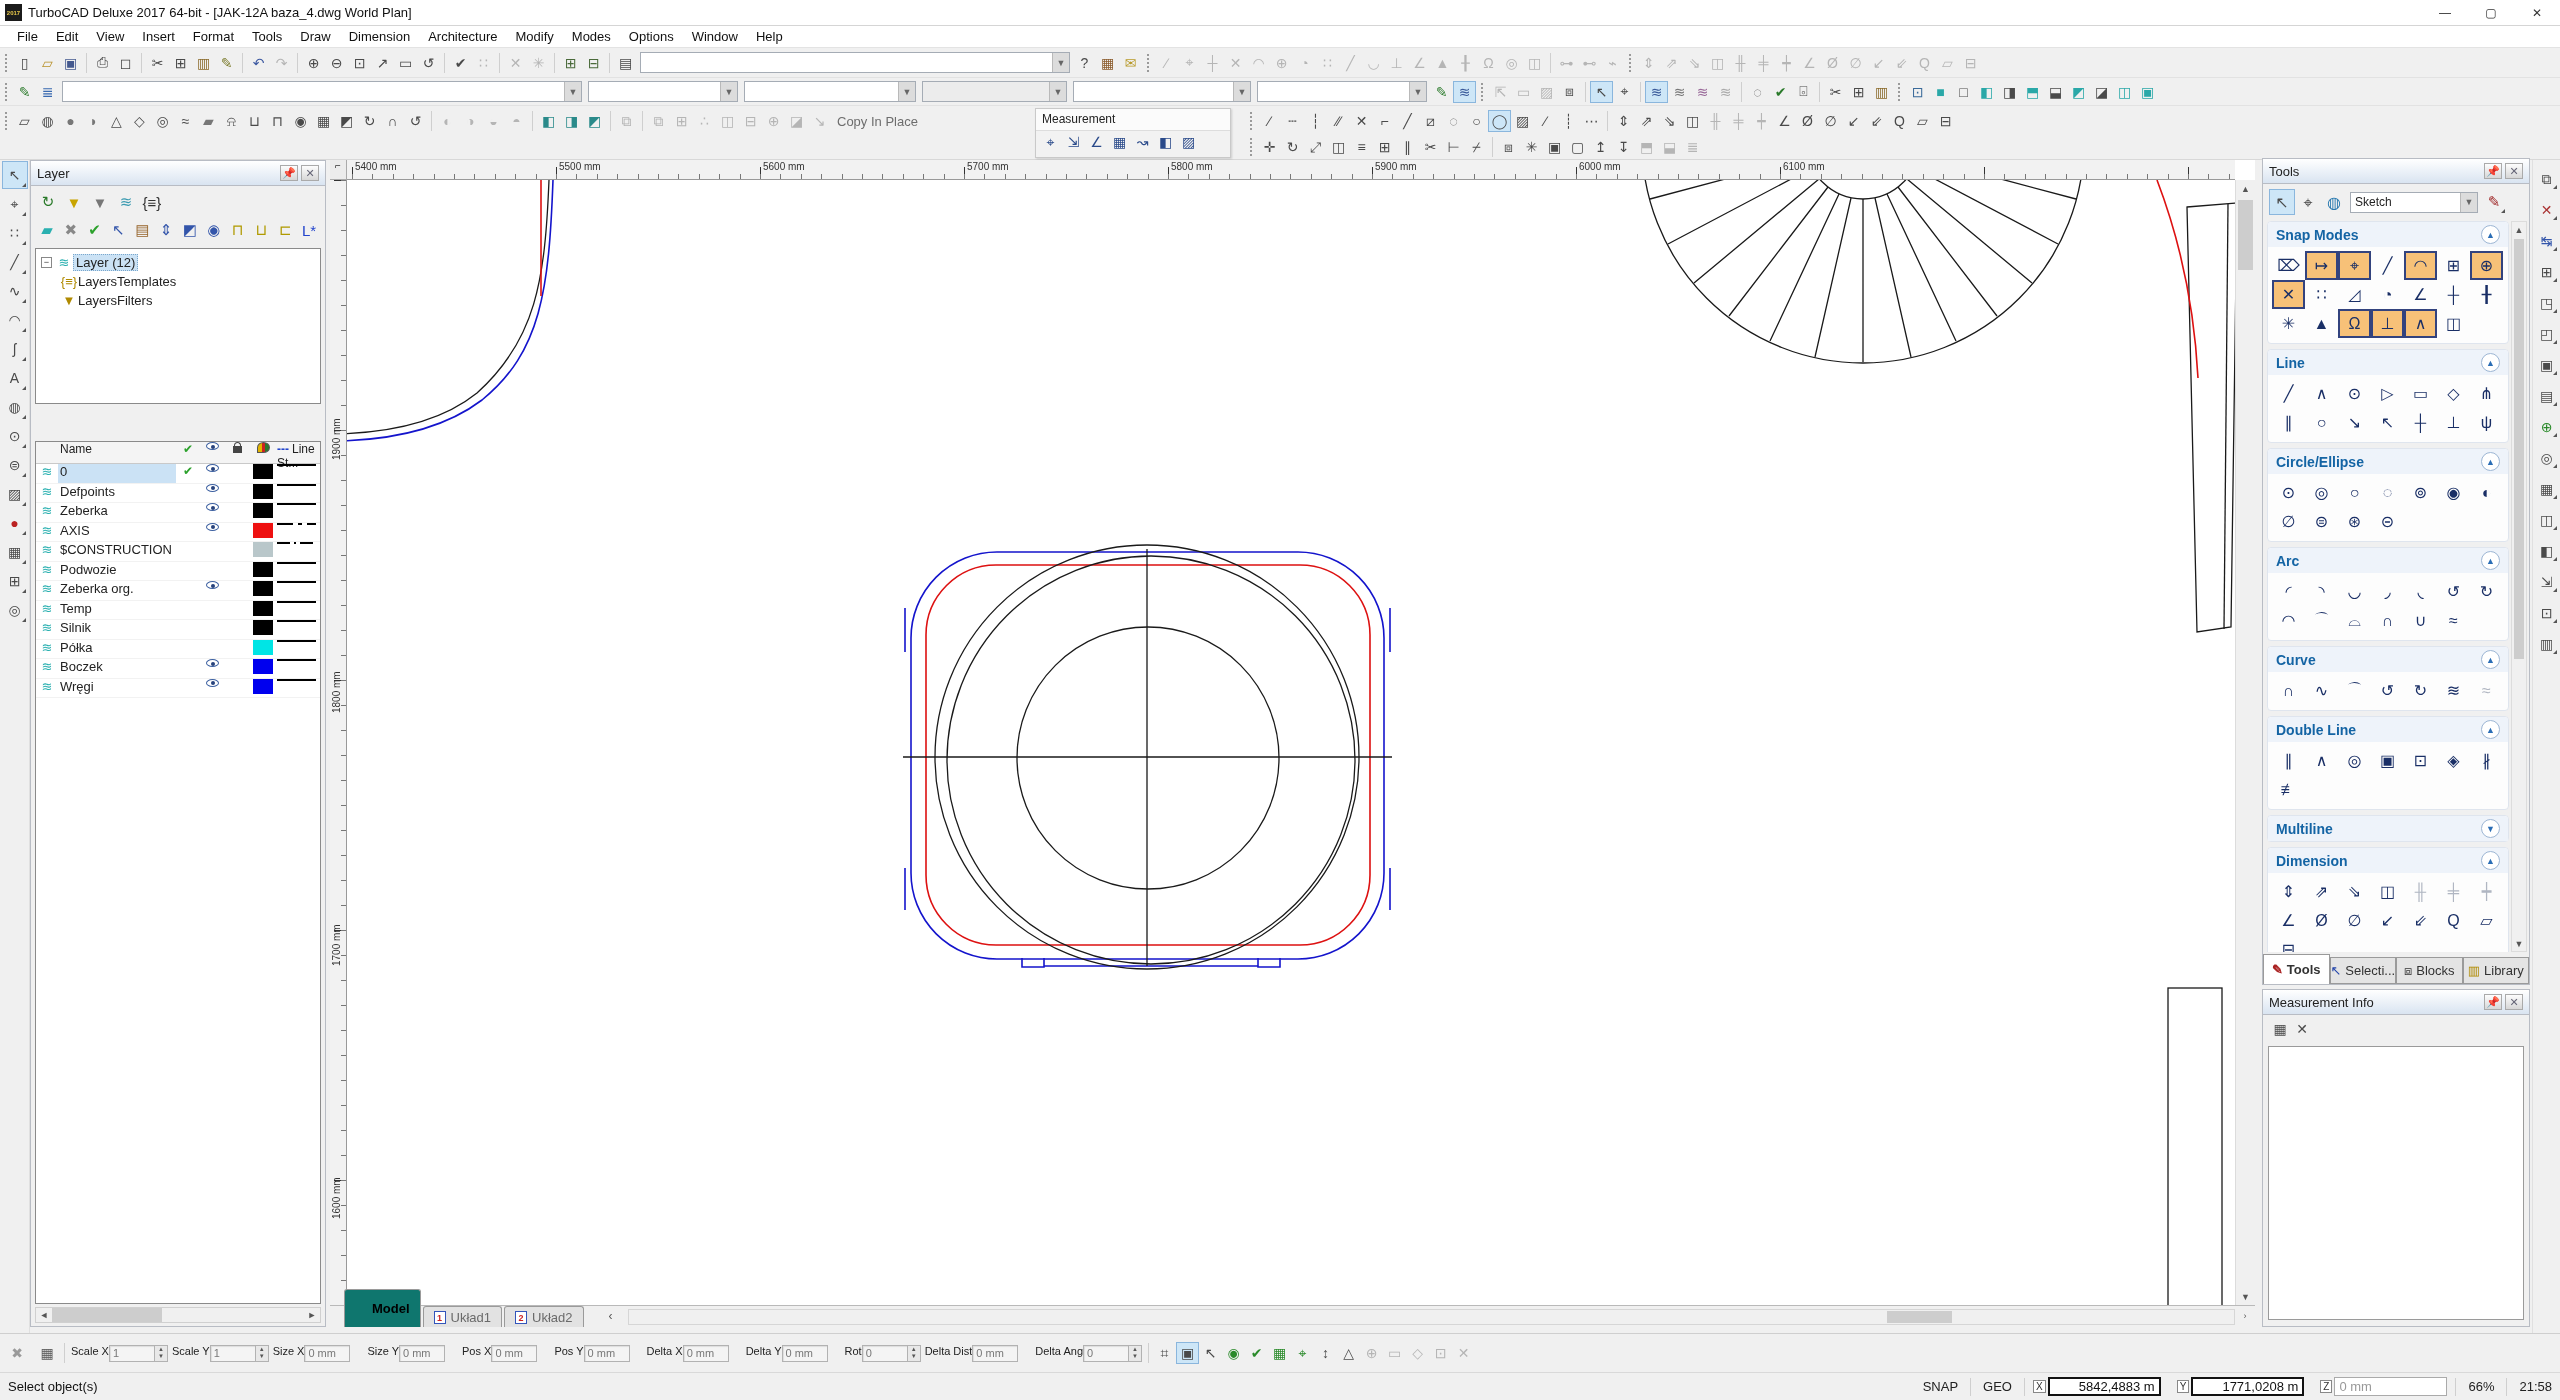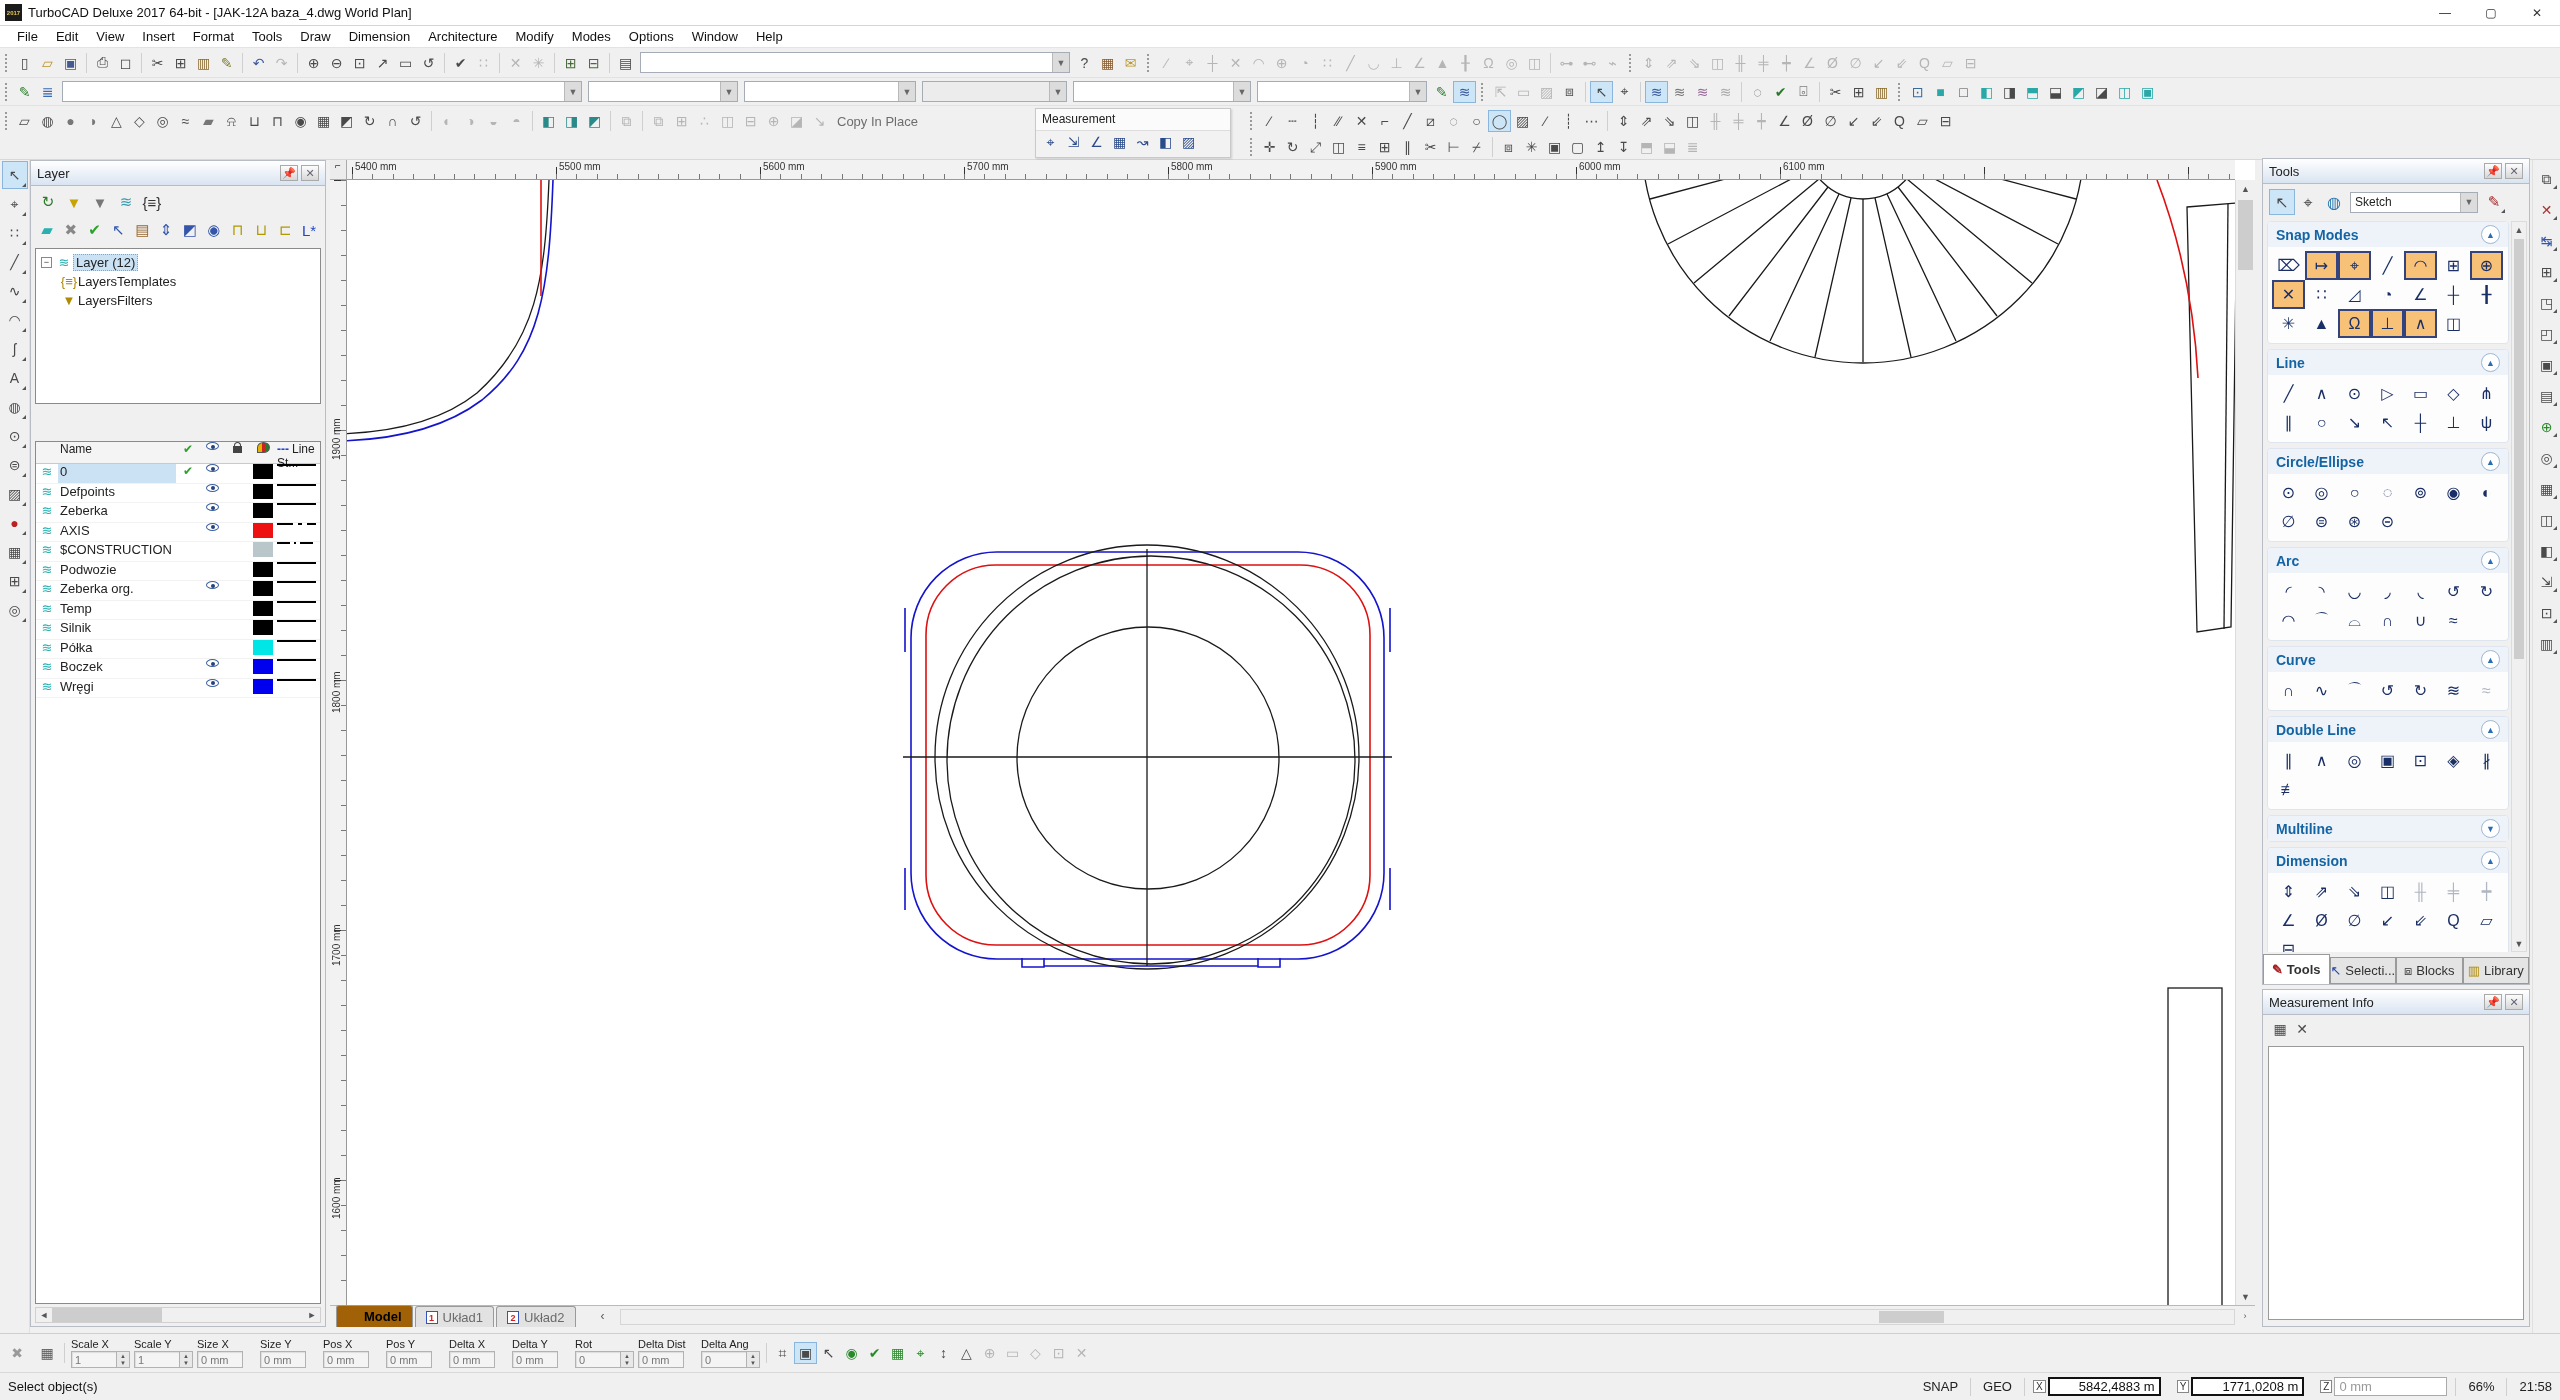--- a/index.html
+++ b/index.html
@@ -100,21 +100,21 @@
       repeating-linear-gradient(180deg, #777 0 1px, transparent 1px 25px),
       repeating-linear-gradient(180deg, #333 0 1px, transparent 1px 250px);
     background-size:5px 100%, 12px 100%; background-position:right 0, right 0; background-repeat:repeat-y; }
   .vlab { position:absolute; left:1px; font-size:10px; color:#333; transform:rotate(-90deg); transform-origin:left top; white-space:nowrap; }
   .draw-area { position:absolute; left:17px; top:20px; right:20px; bottom:22px; background:#ffffff; overflow:hidden; }
   .vscroll { position:absolute; right:0; top:20px; width:20px; bottom:22px; background:#f0f0f0; border-left:1px solid #dcdcdc; }
   .vscroll .scr-btn { width:100%; height:17px; }
   .vs-thumb { position:absolute; left:2px; right:2px; top:20px; height:70px; background:#cdcdcd; }
   .tabrow { position:absolute; left:0; bottom:0; width:100%; height:22px; background:#f0f0f0; border-top:1px solid #b9b9b9; display:flex; align-items:flex-end; }
   .sheet-tab { height:21px; display:flex; align-items:center; padding:0 10px; border:1px solid #9a9a9a; border-bottom:none; background:#e2e2e2; color:#6a6a6a; font-size:13px; margin-right:2px; border-radius:3px 3px 0 0; }
-  .sheet-tab.active { background:#a16207; color:#000; font-weight:bold; height:22px; }
+  .sheet-tab.active { background:#0f766e; color:#000; font-weight:bold; height:38px;margin-left:8px; }
   .pagenum { display:inline-block; width:12px; height:13px; border:1px solid #3355bb; background:#fff; color:#cc2222; font-size:9px; font-weight:bold; text-align:center; line-height:12px; margin-right:5px; }
   .hscroll-track { flex:1; height:16px; margin:0 0 2px 6px; background:#f0f0f0; border:1px solid #d6d6d6; position:relative; }
   .hs-thumb { position:absolute; left:1258px; top:1px; width:65px; height:12px; background:#cdcdcd; }
   svg .blk { stroke:#1a1a1a; fill:none; stroke-width:1.3; }
   svg .blu { stroke:#1414cc; fill:none; stroke-width:1.6; }
   svg .red { stroke:#dd1111; fill:none; stroke-width:1.6; }
   
   .tools-panel { left:2262px; top:158px; width:268px; height:827px; }
   .tp-toolbar { display:flex; align-items:center; padding:5px 6px; }
   .tp-toolbar .tbtn { width:26px; height:26px; font-size:16px; }
@@ -134,21 +134,21 @@
   .tp-tab { height:27px; flex:1; display:flex; align-items:center; justify-content:center; border:1px solid #9a9a9a; background:#e4e4e4; color:#333; font-size:13px; white-space:nowrap; overflow:hidden; }
   .tp-tab.active { background:#fff; font-weight:bold; height:30px; border-bottom:none; }
   .tp-tab .tico { margin-right:4px; font-size:13px; }
   .minfo-panel { left:2262px; top:989px; width:268px; height:338px; }
   .minfo-tb { display:flex; align-items:center; padding:4px 6px; }
   .minfo-tb .tbtn { width:22px; height:20px; }
   .minfo-body { position:absolute; left:5px; right:5px; top:56px; bottom:6px; background:#fff; border:1px solid #9a9a9a; }
   
   .inspector { position:absolute; left:0; top:1333px; width:2560px; height:39px; background:#f0f0f0; border-top:1px solid #cfcfcf; display:flex; align-items:center; }
   .insp-ico { width:26px; height:24px; display:flex; align-items:center; justify-content:center; font-size:14px; color:#9a9a9a; margin-left:4px; }
-  .fieldgrp { display:flex; flex-direction:column; margin:0 2px; }
+  .fieldgrp { display:flex; flex-direction:row; margin:0 2px; }
   .fieldgrp .flabel { font-size:11px; color:#222; line-height:13px; white-space:nowrap; }
   .fieldgrp .fbox { width:46px; height:17px; background:#f4f4f4; border:1px solid #b2b2b2; box-shadow:inset 1px 1px 1px #ddd; font-size:11px; color:#777; padding:1px 3px; display:flex; align-items:center; }
   .fieldgrp .withspin { display:flex; }
   .spin { width:13px; height:17px; background:#e8e8e8; border:1px solid #b2b2b2; border-left:none; display:flex; flex-direction:column; align-items:center; justify-content:center; font-size:6px; color:#555; line-height:7px; }
   .statusbar { position:absolute; left:0; top:1372px; width:2560px; height:28px; background:#f0f0f0; border-top:1px solid #d9d9d9; display:flex; align-items:center; font-size:13px; }
   .sb-msg { padding-left:8px; color:#111; flex:1; }
   .sb-item { padding:0 12px; color:#222; }
   .sb-sep { width:1px; height:18px; background:#cfcfcf; }
   .coordbox { display:flex; align-items:center; margin:0 8px; }
   .coordbox .axis { font-size:10px; color:#333; margin-right:2px; border:1px solid #888; padding:0 2px; background:#fff; }

